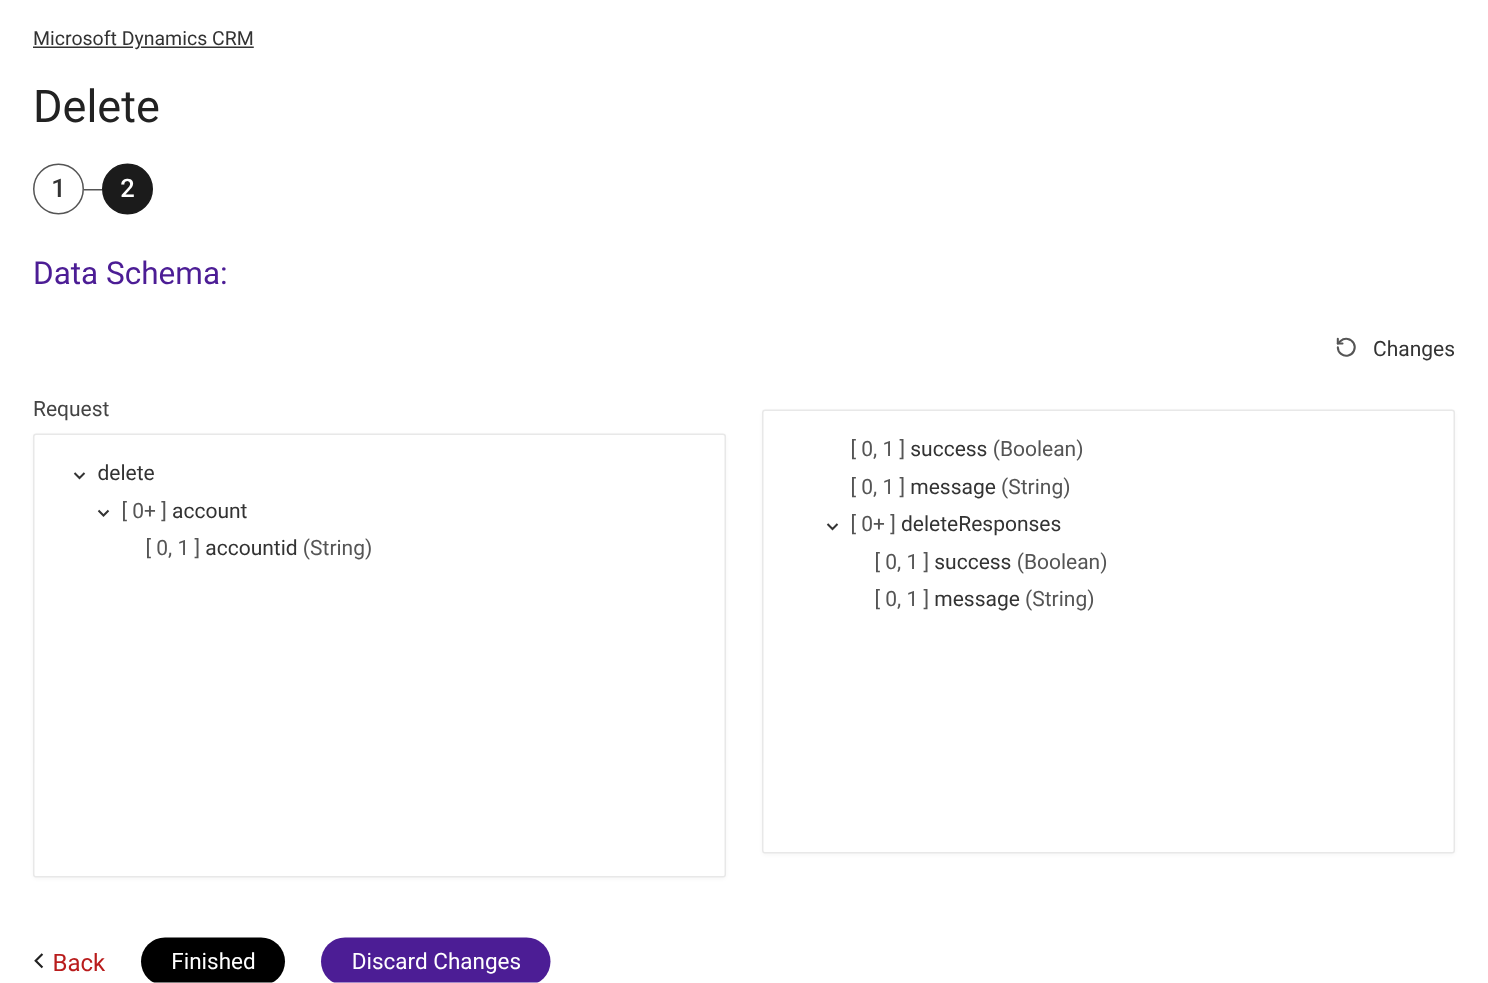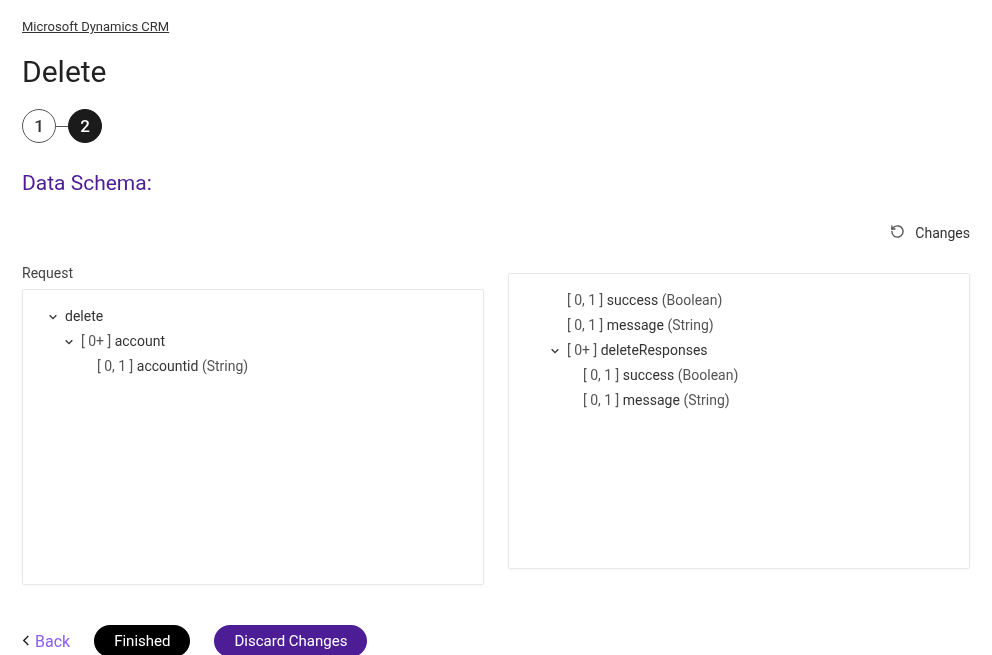--- a/index.html
+++ b/index.html
@@ -129,21 +129,21 @@
     display: flex;
     align-items: center;
     gap: 24px;
     margin-top: 40px;
   }
   .back-btn {
     display: flex;
     align-items: center;
     gap: 4px;
     font-size: 16px;
-    color: #8b5cf6;
+    color: #b91c1c;
     cursor: pointer;
   }
   .btn {
     border: none;
     border-radius: 16px;
     padding: 7px 20px;
     font-size: 15px;
     color: #fff;
     cursor: pointer;
     font-family: inherit;

